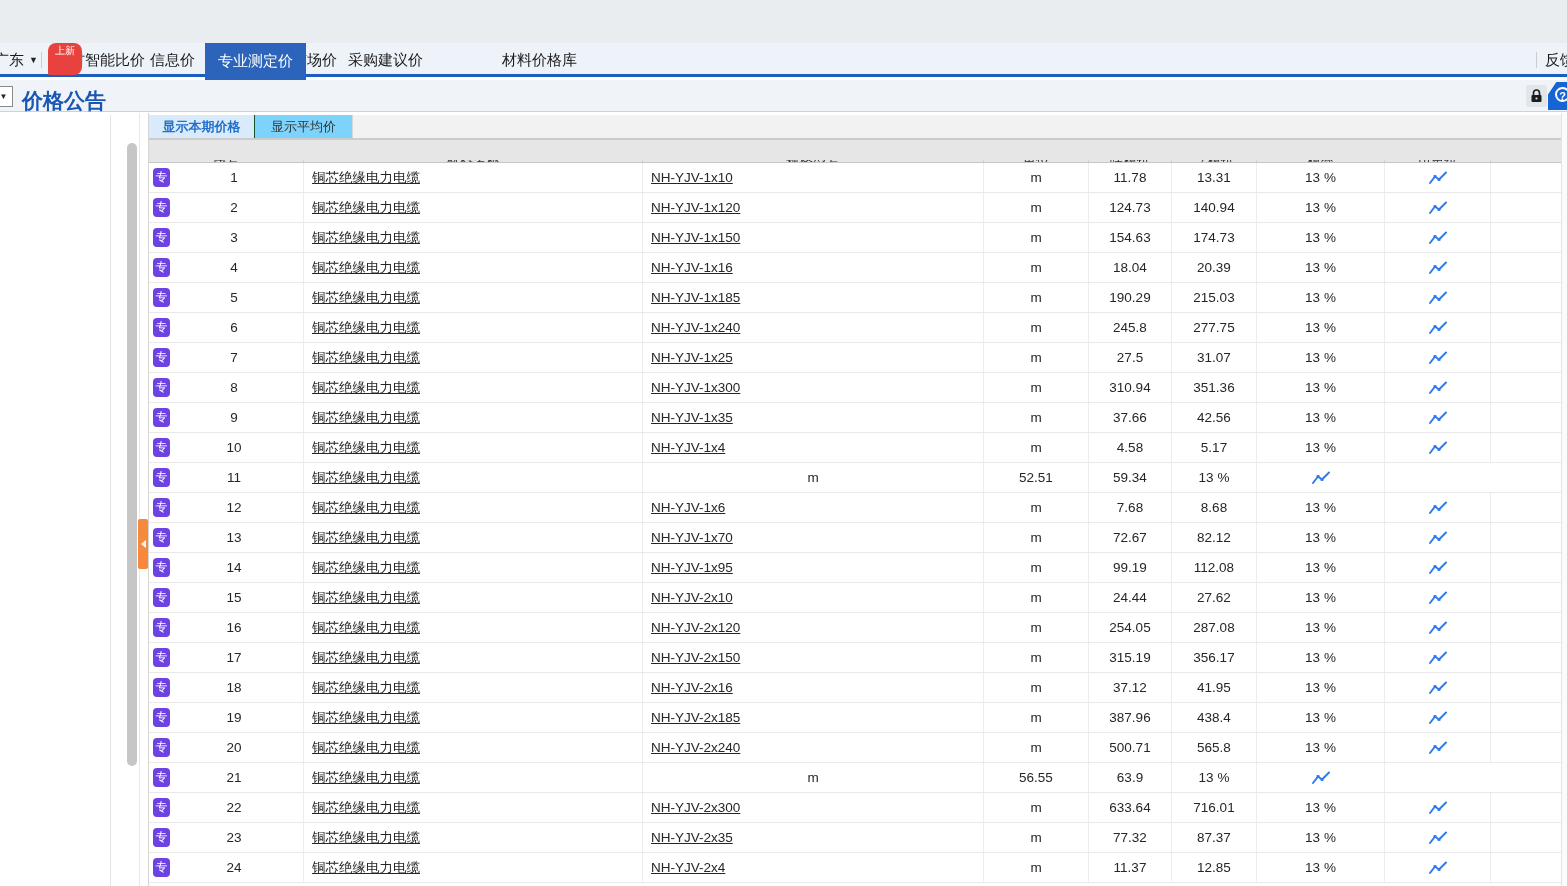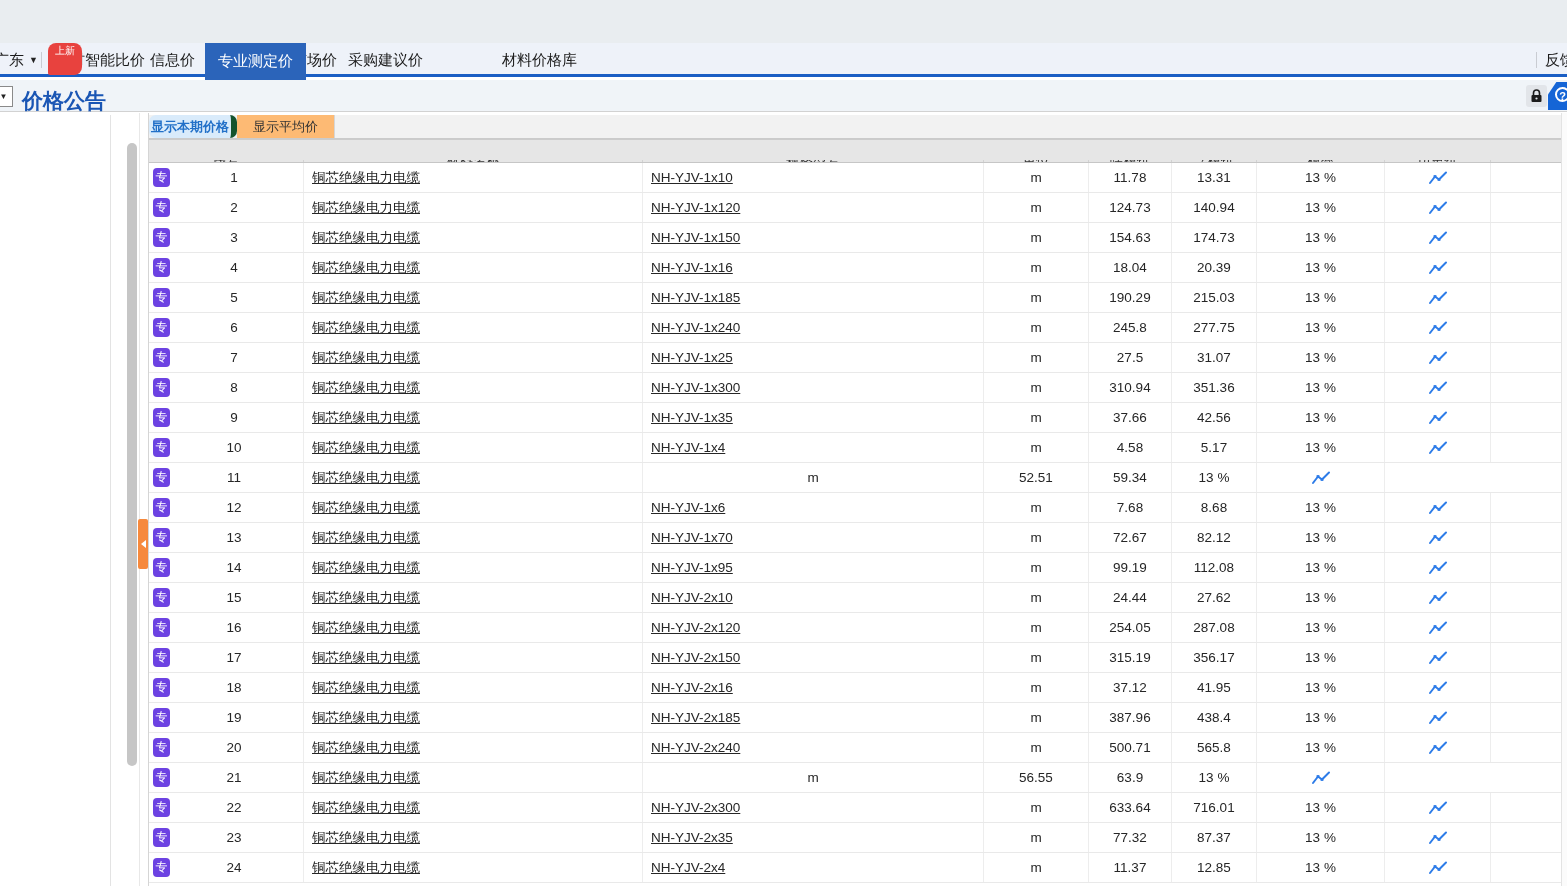--- a/index.html
+++ b/index.html
@@ -45,22 +45,22 @@
   .collapse-handle .tri { width:0; height:0; border-top:4px solid transparent; border-bottom:4px solid transparent;
                           border-right:5px solid #fff; }
 
   
   .content { position:absolute; left:148px; top:113px; width:1419px; height:773px; background:#fff;
              border-left:1px solid #d5d5d5; --cols:155px 339px 341px 105px 83px 85px 128px 106px 1fr; }
 
   .tab-row { position:absolute; left:0; top:2px; width:100%; height:24px; display:flex;
              background:#f2f2f2; border-bottom:1px solid #cbcbcb; font-size:13px; }
   .tab { height:100%; display:flex; align-items:center; justify-content:center; }
-  .tab-active { width:88px; background:#d9ebfb; color:#2270c8; font-weight:bold; border-right:6px solid #14532d;border-radius:7px; }
-  .tab-plain { width:98px; background:#fdba74; color:#333; border-right:1px solid #d6d6d6; }
+  .tab-active { width:106px; background:#d9ebfb; color:#2270c8; font-weight:bold; border-right:1px solid #14532d; }
+  .tab-plain { width:98px; background:#7dd3fc; color:#333; border-right:1px solid #d6d6d6; }
 
   .grid-header { position:absolute; left:0; top:26px; width:100%; height:24px; background:#e6e6e6;
                  border-top:1px solid #cccccc; border-bottom:1px solid #c6c6c6;
                  display:grid; grid-template-columns:var(--cols); font-size:13.5px; color:#333; }
   .grid-header .hc { display:flex; align-items:center; justify-content:center; border-right:1px solid #d2d2d2; overflow:hidden;margin-top:20px; }
   .grid-header .hc:last-child { border-right:none; }
 
   .grid-body { position:absolute; left:0; top:50px; width:100%; }
   .row { display:grid; grid-template-columns:var(--cols); height:30px; border-bottom:1px solid #e9e9e9;
          background:#fff; font-size:13.5px; color:#262626; }

